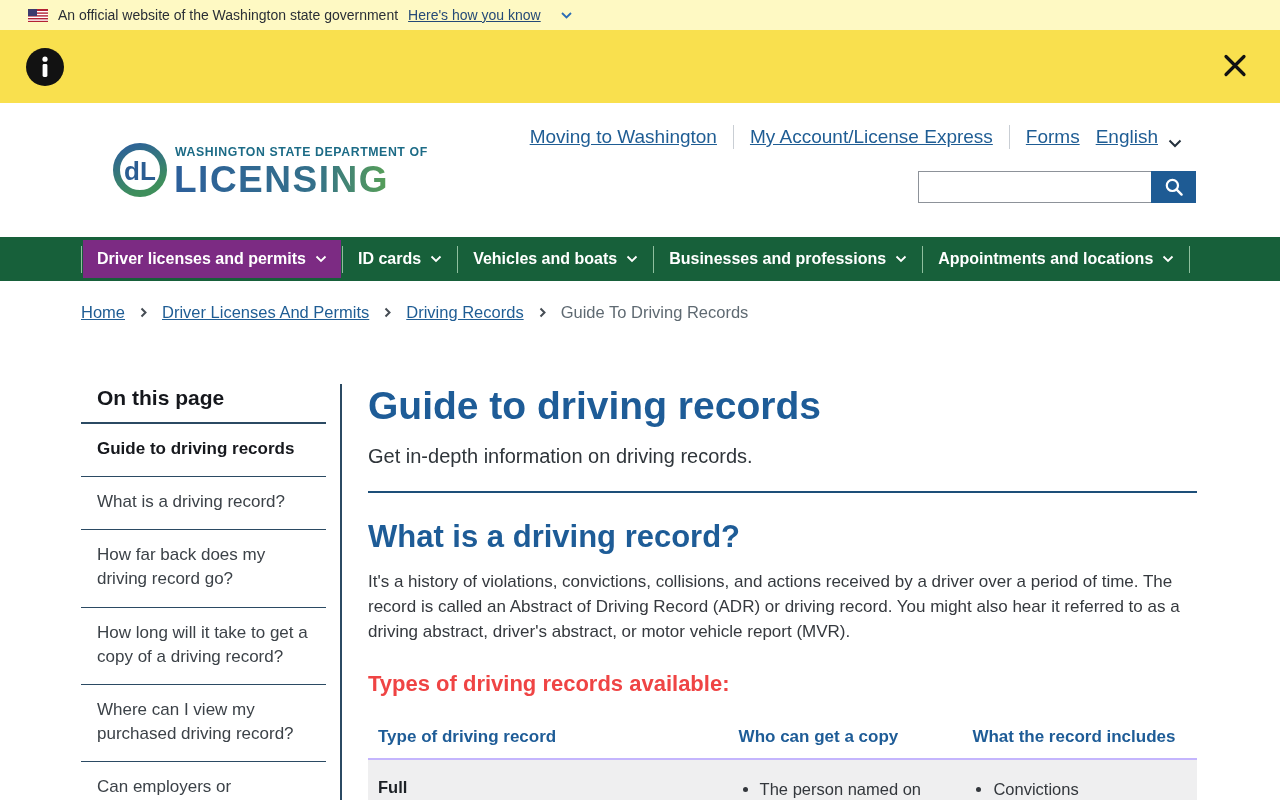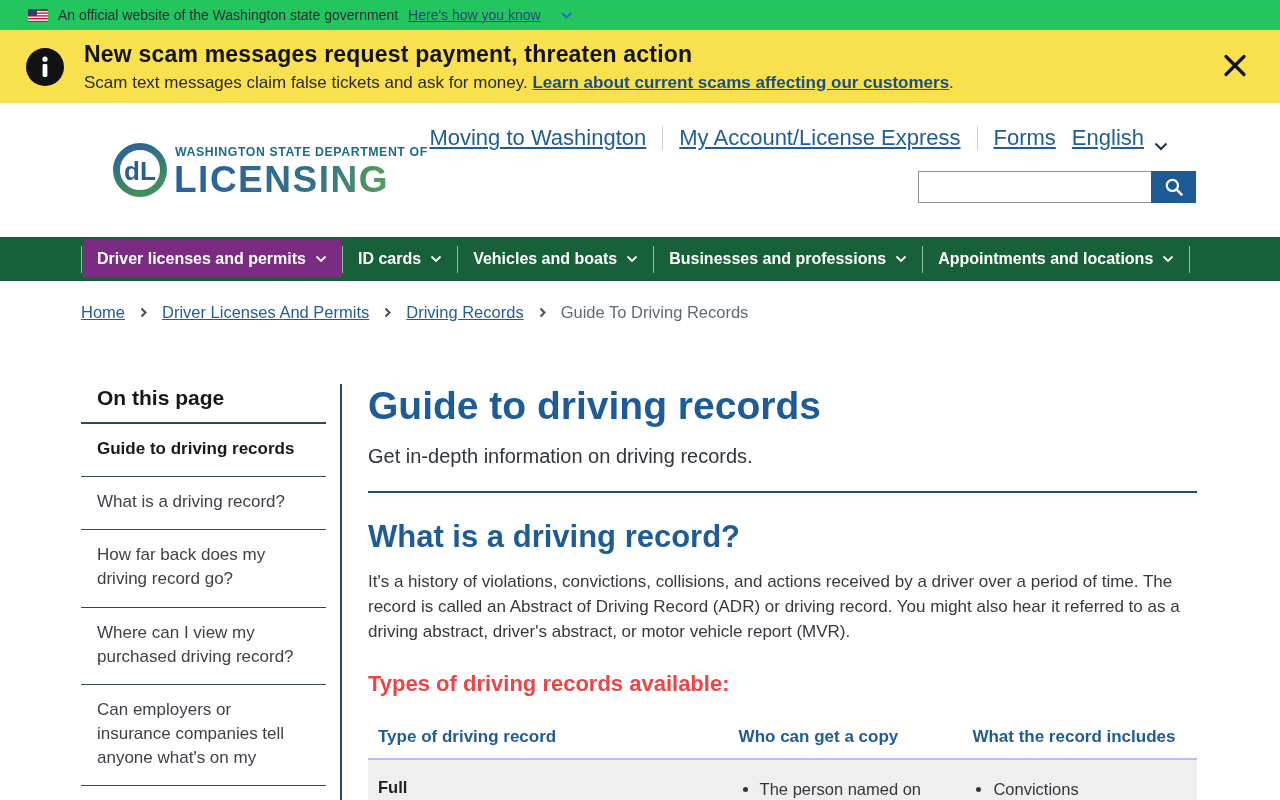--- a/index.html
+++ b/index.html
@@ -1,41 +1,41 @@
 <!DOCTYPE html>
 <html><head>
 <meta charset="utf-8">
 <style>
   * { box-sizing: border-box; margin: 0; padding: 0; }
   html, body { width: 1280px; height: 800px; overflow: hidden; background: #fff;
     font-family: "Liberation Sans", sans-serif; color: #33383d; }
 
   
-  .topbar { height: 30px; background: #22c55e; display: flex; align-items: center;
+  .topbar { height: 30px; background: #fef9c3; display: flex; align-items: center;
     padding-left: 28px; font-size: 14px; color: #2a2f36; gap: 10px; }
   .topbar a { color: #254a77; text-decoration: underline; display: inline-flex;
     align-items: center; gap: 20px; cursor: pointer; }
 
   
   .alert { height: 73px; background: #f9e04e; display: flex; align-items: center;
     padding: 0 26px; position: relative; }
   .alert-icon { width: 38px; height: 38px; border-radius: 50%; background: #121212;
     flex: 0 0 38px; display: flex; align-items: center; justify-content: center; }
   .alert-texts { margin-left: 20px; }
   .alert-title { font-size: 23px; font-weight: bold; color: #131313; letter-spacing: 0.2px; }
   .alert-body { font-size: 17px; color: #2b2b2b; margin-top: 5px; }
   .alert-body a { color: #1b4d7e; font-weight: bold; text-decoration: underline; cursor: pointer; }
   .alert-close { position: absolute; right: 26px; top: 50%; transform: translateY(-50%);
     background: none; border: none; cursor: pointer; padding: 4px; }
 
   
   .header { height: 134px; background: #fff; position: relative; }
   .logo { position: absolute; left: 112px; top: 36px; cursor: pointer; }
-  .header-links { position: absolute; top: 22px; right: 112px; display: flex;
-    align-items: center; gap: 16px; font-size: 22px; }
+  .header-links { position: absolute; top: 22px; right: 98px; display: flex;
+    align-items: center; gap: 16px; font-size: 19px; }
   .header-links a { color: #1f5d94; text-decoration: underline; cursor: pointer; }
   .hsep { width: 1px; height: 24px; background: #c9ced4; }
   .lang { display: inline-flex; align-items: flex-end; gap: 10px; }
   .search-wrap { position: absolute; top: 68px; right: 84px; display: flex; }
   .search-input { width: 233px; height: 32px; border: 1px solid #8d9299; border-right: none;
     font-size: 15px; padding: 0 8px; outline: none; }
   .search-btn { width: 45px; height: 32px; background: #1e5b94; border: none;
     display: flex; align-items: center; justify-content: center; cursor: pointer; }
 
   
@@ -111,27 +111,20 @@
   </a>
 </div>
 
 <div class="alert">
   <span class="alert-icon">
     <svg width="16" height="22" viewBox="0 0 16 22">
         <circle cx="8" cy="3.2" r="2.6" fill="#fff"></circle>
         <rect x="5.6" y="8" width="4.8" height="13" rx="1.4" fill="#fff"></rect>
       </svg>
   </span>
-  <div class="alert-texts">
-    <div class="alert-title">New scam messages request payment, threaten action</div>
-    <div class="alert-body">
-      <span>Scam text messages claim false tickets and ask for money.</span>
-      <a>Learn about current scams affecting our customers</a><span>.</span>
-    </div>
-  </div>
   <button class="alert-close">
     <svg width="30" height="30" viewBox="0 0 30 30">
         <path d="M6 6 L24 24 M24 6 L6 24" stroke="#121212" stroke-width="3.2" stroke-linecap="round"></path>
       </svg>
   </button>
 </div>
 
 <div class="header">
   <div class="logo">
     <svg width="320" height="62" viewBox="0 0 320 62">
@@ -261,20 +254,23 @@
       <li class="active">
           <span>Guide to driving records</span>
         </li>
       <li>
           <span>What is a driving record?</span>
         </li>
       <li>
           <span>How far back does my driving record go?</span>
         </li>
       <li>
+          <span>How long will it take to get a copy of a driving record?</span>
+        </li>
+      <li>
           <span>Where can I view my purchased driving record?</span>
         </li>
       <li>
           <span>Can employers or insurance companies tell anyone what's on my</span>
         </li>
     </ul>
   </aside>
 
   <main class="main">
     <h1>Guide to driving records</h1>

